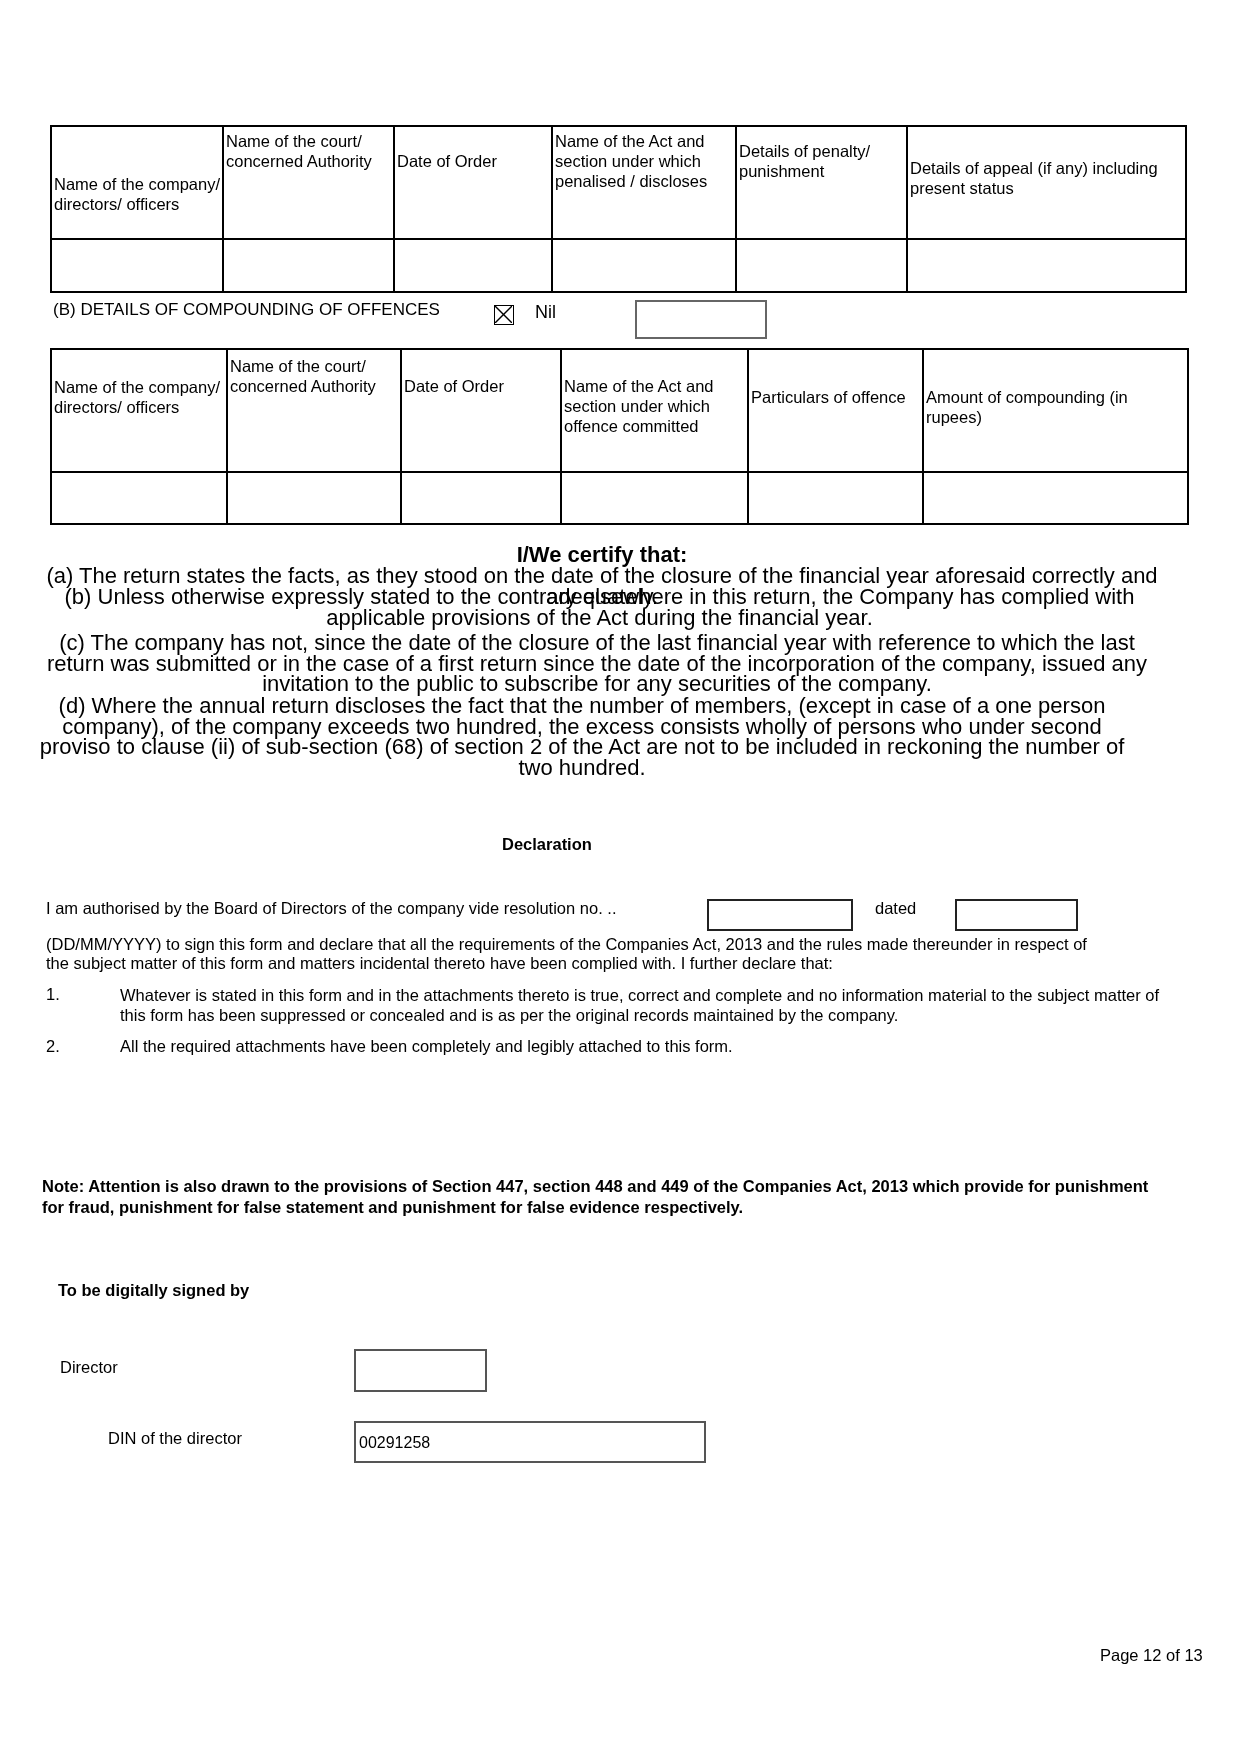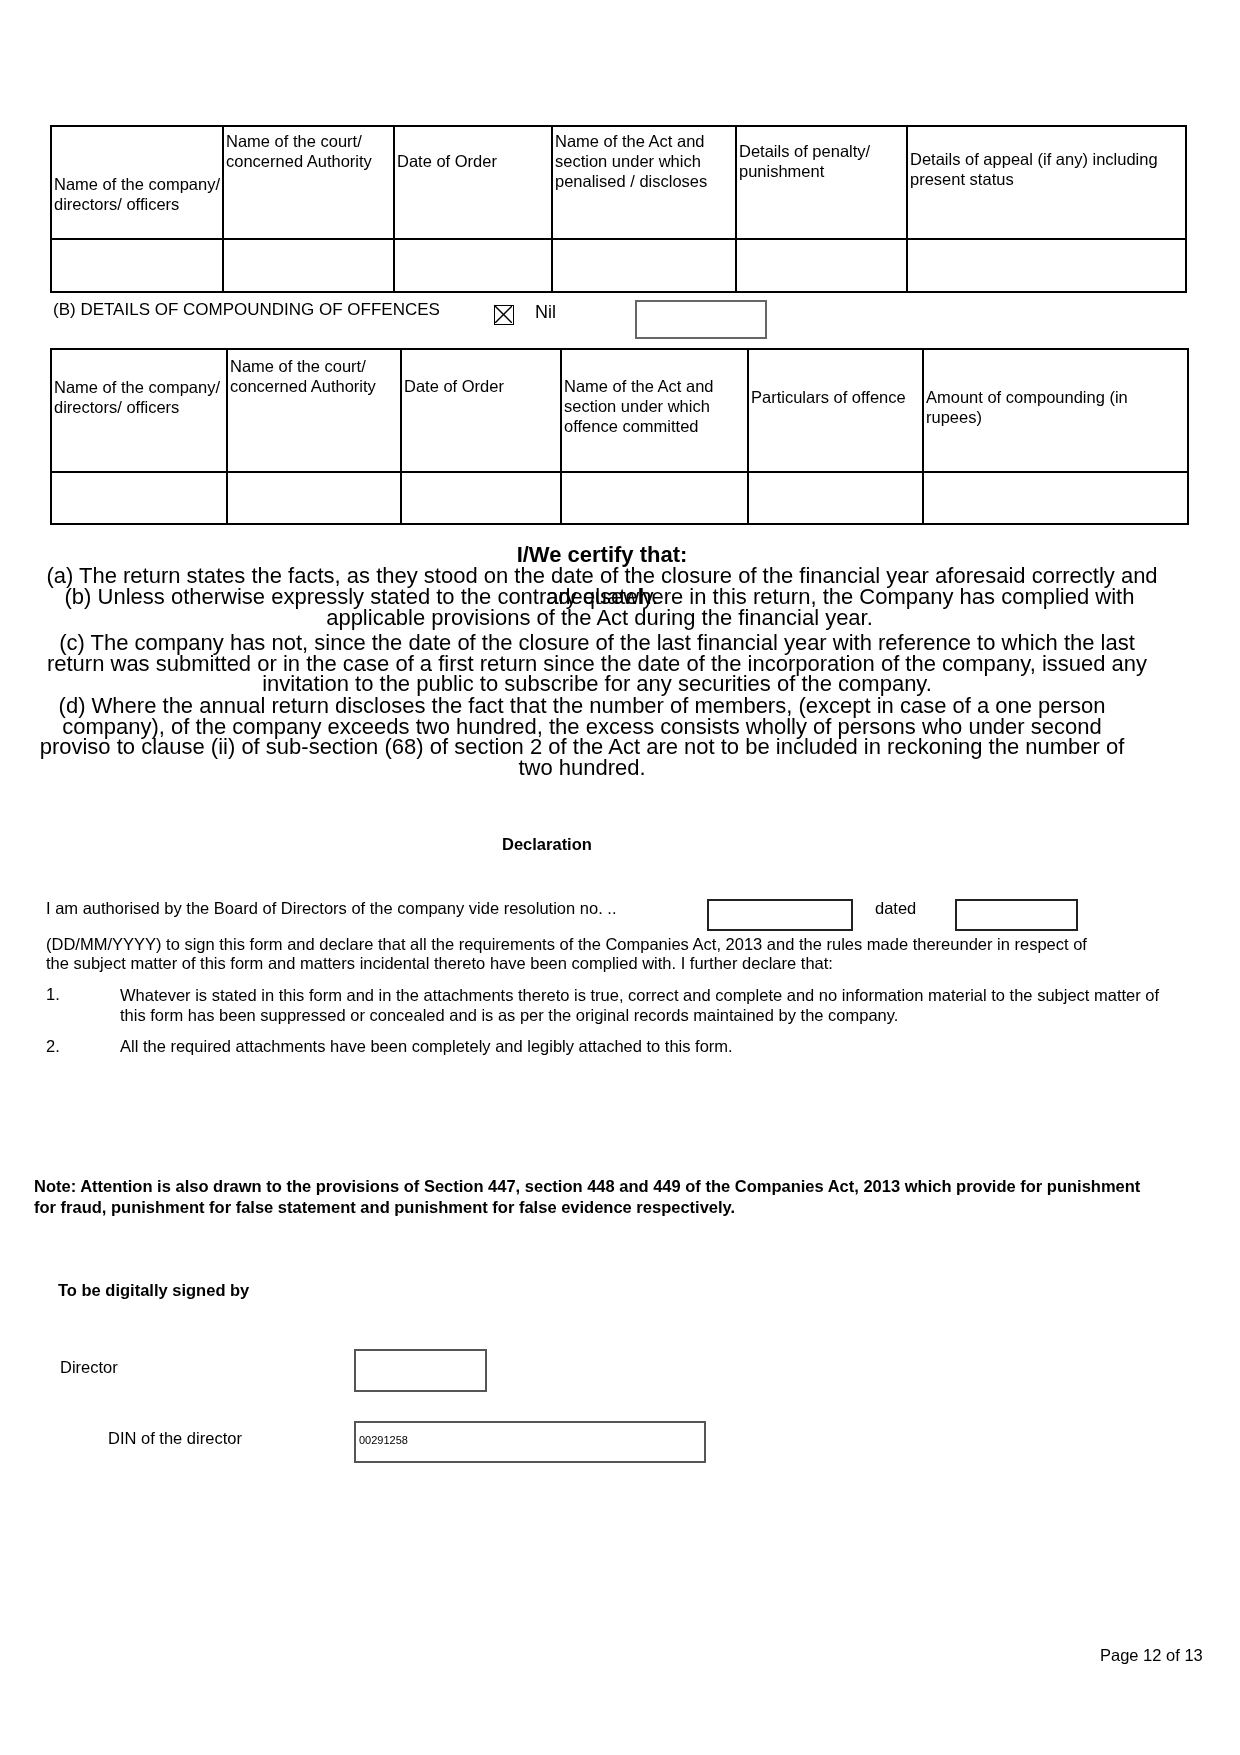--- a/index.html
+++ b/index.html
@@ -9,42 +9,42 @@
   table.grid { position:absolute; border-collapse:collapse; table-layout:fixed; }
   table.grid td { border:2px solid #000; vertical-align:middle; padding:0 2px;
                   font-size:16.5px; line-height:20px; }
   table.grid td.top { vertical-align:top; }
   .box { position:absolute; border:2px solid #555; background:#fff; box-sizing:border-box; }
   .box.dark { border-color:#222; }
   .para { position:absolute; left:37px; width:1130px; font-size:22px; line-height:20.5px;text-align:center; }
   .bold { font-weight:bold; }
   .checkbox { position:absolute; width:20px; height:20px; border:1.5px solid #000; box-sizing:border-box; }
   .checkbox svg { display:block; }
-  .val { position:absolute; left:3px; top:8px; font-size:11px; }
+  .val { position:absolute; left:3px; top:8px; font-size:16px; }
 </style>
 </head>
 <body>
 
 <table class="grid" style="left:50px; top:125px; width:1135px;">
   <colgroup>
     <col style="width:172px">
       <col style="width:171px">
       <col style="width:158px">
     <col style="width:184px">
       <col style="width:171px">
       <col style="width:279px">
   </colgroup>
   <tbody>
       <tr style="height:113px">
     <td style="vertical-align:middle; padding-top:22px;">Name of the company/ directors/ officers</td>
     <td class="top" style="padding-top:4px;">Name of the court/ concerned Authority</td>
     <td style="vertical-align:top; padding-top:24px;">Date of Order</td>
     <td class="top" style="padding-top:4px;">Name of the Act and section under which penalised / discloses</td>
     <td class="top" style="padding-top:14px;">Details of penalty/ punishment</td>
-    <td class="top" style="padding-top:22px;">Details of appeal (if any) including present status</td>
+    <td class="top" style="padding-top:31px;">Details of appeal (if any) including present status</td>
   </tr>
   <tr style="height:53px">
     <td></td>
     <td></td>
     <td></td>
     <td></td>
     <td></td>
     <td></td>
   </tr>
 </tbody>
@@ -106,21 +106,21 @@
 <div class="box dark" style="left:955px; top:899px; width:123px; height:32px;">
   <span class="val"></span>
 </div>
 <div class="abs" style="left:46px; top:935px; width:1060px; line-height:19px;">(DD/MM/YYYY) to sign this form and declare that all the requirements of the Companies Act, 2013 and the rules made thereunder in respect of the subject matter of this form and matters incidental thereto have been complied with. I further declare that:</div>
 
 <div class="abs" style="left:46px; top:985px;">1.</div>
 <div class="abs" style="left:120px; top:985px; width:1045px; line-height:20px;">Whatever is stated in this form and in the attachments thereto is true, correct and complete and no information material to the subject matter of this form has been suppressed or concealed and is as per the original records maintained by the company.</div>
 <div class="abs" style="left:46px; top:1037px;">2.</div>
 <div class="abs" style="left:120px; top:1037px; width:1045px;">All the required attachments have been completely and legibly attached to this form.</div>
 
-<div class="abs bold" style="left:34px; top:1176px; width:1130px; line-height:21px;">Note: Attention is also drawn to the provisions of Section 447, section 448 and 449 of the Companies Act, 2013 which provide for punishment for fraud, punishment for false statement and punishment for false evidence respectively.</div>
+<div class="abs bold" style="left:42px; top:1176px; width:1130px; line-height:21px;">Note: Attention is also drawn to the provisions of Section 447, section 448 and 449 of the Companies Act, 2013 which provide for punishment for fraud, punishment for false statement and punishment for false evidence respectively.</div>
 
 <div class="abs bold" style="left:58px; top:1281px;">To be digitally signed by</div>
 <div class="abs" style="left:60px; top:1358px;">Director</div>
 <div class="box" style="left:354px; top:1349px; width:133px; height:43px;">
   <span class="val"></span>
 </div>
 <div class="abs" style="left:60px; top:1429px;margin-left:48px;">DIN of the director</div>
 <div class="box" style="left:354px; top:1421px; width:352px; height:42px;">
   <span class="val" style="top:11px;">00291258</span>
 </div>

